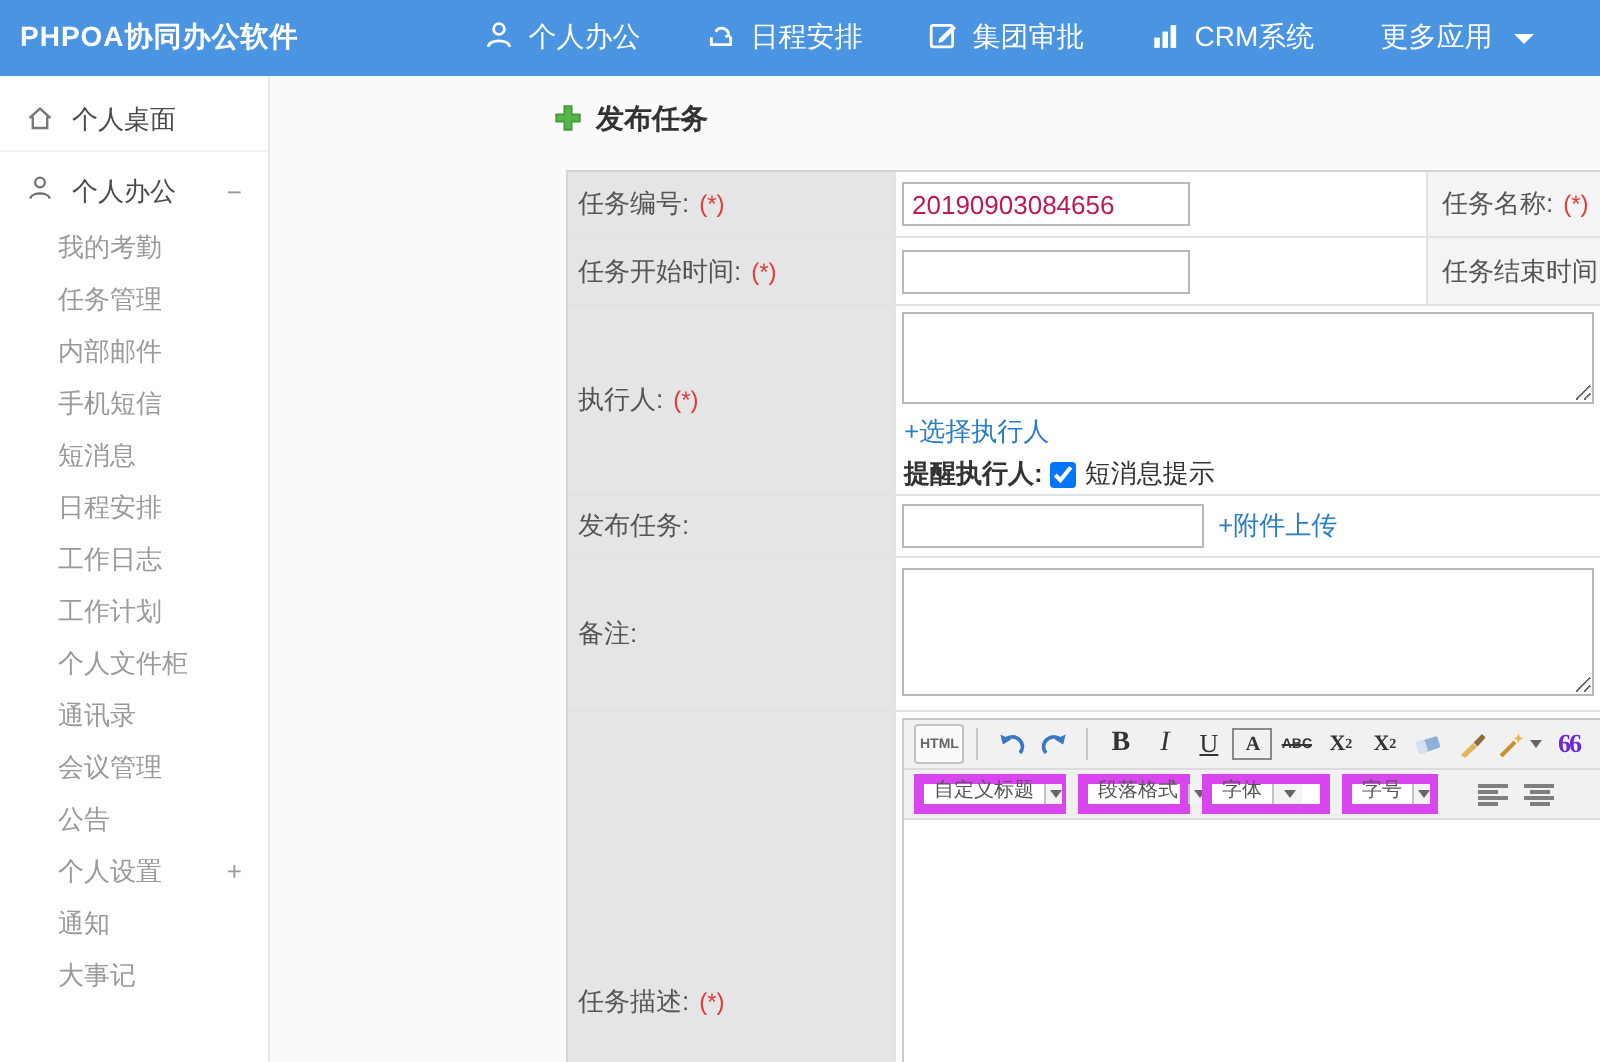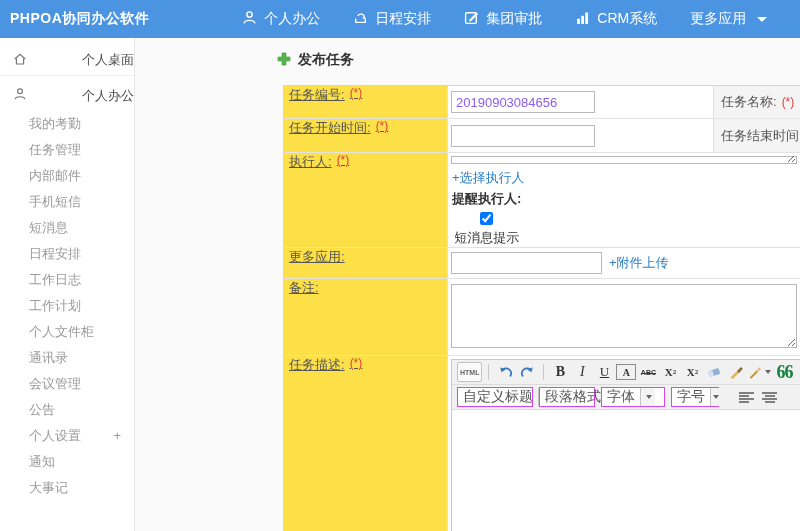--- a/index.html
+++ b/index.html
@@ -15,50 +15,50 @@
   .nav-item { display:flex; align-items:center; gap:7px; font-size:14px; color:#fff; text-decoration:none;
     margin-right:33px; white-space:nowrap; cursor:pointer; }
   .caret { width:0; height:0; border-left:5px solid transparent; border-right:5px solid transparent;
     border-top:5px solid #fff; margin-left:4px; }
 
   
   .layout { display:flex; height:493px; }
   .sidebar { width:135px; min-width:135px; background:#fff; border-right:1px solid #e7e7e7;
     padding-top:7px; font-size:13px; overflow:hidden; }
   .side-top { height:31px; display:flex; align-items:center; gap:9px; padding-left:13px;
-    color:#4a4a4a; position:relative; cursor:pointer;justify-content:space-between; }
+    color:#4a4a4a; position:relative; cursor:pointer; }
   .side-top.first { border-bottom:1px solid #f2f2f2; margin-bottom:4px; }
   .side-sub { height:26px; line-height:26px; padding-left:29px; color:#9a9a9a; position:relative; cursor:pointer; }
   .toggle { position:absolute; right:13px; top:50%; transform:translateY(-50%); color:#9a9a9a; font-size:13px; }
 
   .main { flex:1; position:relative; background:#fafafa; overflow:hidden; }
   .page-title { position:absolute; left:142px; top:13px; display:flex; align-items:center; gap:7px;
     font-size:14px; font-weight:bold; color:#333; }
 
   
   .form-table { position:absolute; left:148px; top:47px; width:770px; background:#fff;
     border:1px solid #d5d5d5; font-size:13px; color:#555; }
   .frow { display:flex; border-bottom:1px solid #e2e2e2; }
   .frow:last-child { border-bottom:none; }
-  .lcell { width:164px; min-width:164px; background:#fde047; border-right:1px solid #e2e2e2;
-    display:flex; align-items:flex-start; padding-left:5px;text-decoration:underline; }
+  .lcell { width:164px; min-width:164px; background:#e5e5e5; border-right:1px solid #e2e2e2;
+    display:flex; align-items:center; padding-left:5px; }
   .lcell2 { flex:1; background:#f4f4f4; border-left:1px solid #e2e2e2;
     display:flex; align-items:center; padding-left:7px; }
   .icell { width:265px; min-width:265px; background:#fff; display:flex; align-items:center; }
   .ccell { flex:1; background:#fff; }
   .req { color:#e03c3c; margin-left:5px; font-size:12px; }
   .txt { height:22px; border:1px solid #b9b9b9; margin-left:3px; width:144px; font-size:13px;
-    padding:0 4px; font-family:inherit; color:#8b5cf6; background:#fff; }
+    padding:0 4px; font-family:inherit; color:#be185d; background:#fff; }
   textarea { border:1px solid #b9b9b9; font-family:inherit; font-size:13px; resize:both; background:#fff; }
   .exec-area { width:346px; height:46px; margin:2px 0 0 3px; }
   .remark-area { width:346px; height:64px; margin:5px 0 5px 3px; }
   .link { color:#2a7dc9; font-size:13px; text-decoration:none; cursor:pointer; white-space:nowrap; }
   .exec-col { display:flex; flex-direction:column; align-items:flex-start; padding-top:1px; }
   .exec-link { margin:5px 0 3px 4px; }
-  .remind-line { margin-left:4px; display:flex; align-items:center; gap:4px; color:#333;flex-direction:column; }
+  .remind-line { margin-left:4px; display:flex; align-items:center; gap:4px; color:#333; }
   .remind-line b { font-size:13px; }
   .remind-line input { width:13px; height:13px; }
   .attach-row { display:flex; align-items:center; }
   .attach-input { width:151px; }
   .attach-link { margin-left:7px; }
 
   
   .ed { margin:3px; border:1px solid #c9c9c9; height:282px; display:flex; flex-direction:column;
     background:#fff; min-width:596px; }
   .ed-toolbar { background:#f1f1f1; border-bottom:1px solid #dcdcdc; display:flex; align-items:center;
@@ -69,25 +69,25 @@
   .b-html { font-size:7px; font-weight:bold; color:#666; border:1px solid #c2c2c2; background:#fafafa;
     padding:2px 2px; border-radius:2px; }
   .b-bold { font-family:"Liberation Serif",serif; font-weight:bold; font-size:14px; }
   .b-italic { font-family:"Liberation Serif",serif; font-style:italic; font-size:14px; }
   .b-under { font-family:"Liberation Serif",serif; font-size:13px; text-decoration:underline; }
   .b-boxa { border:1px solid #8a8a8a; font-size:10px; font-weight:bold; width:16px; height:16px;
     font-family:"Liberation Serif",serif; }
   .b-strike { font-size:7px; font-weight:bold; text-decoration:line-through; }
   .b-script { font-family:"Liberation Serif",serif; font-size:11px; font-weight:bold; }
   .b-script sup,.b-script sub { font-size:7px; }
-  .b-quote { font-family:"Liberation Serif",serif; font-weight:bold; font-size:18px; color:#15803d; letter-spacing:-1px; }
+  .b-quote { font-family:"Liberation Serif",serif; font-weight:bold; font-size:13px; color:#6d28d9; letter-spacing:-1px; }
   .mini-caret { width:0; height:0; border-left:3px solid transparent; border-right:3px solid transparent;
     border-top:4px solid #666; margin-left:2px; }
-  .ed-sel { height:20px; border:1px solid #d946ef; background:#fff; display:flex; align-items:flex-start;
-    font-size:14px; color:#555; margin-right:4px; cursor:pointer; }
+  .ed-sel { height:20px; border:5px solid #d946ef; background:#fff; display:flex; align-items:flex-end;
+    font-size:10px; color:#555; margin-right:4px; cursor:pointer; }
   .ed-sel .st { padding:0 5px; white-space:nowrap; }
   .ed-sel .car { width:15px; height:100%; border-left:1px solid #c3c3c3; display:flex; align-items:center;
     justify-content:center; background:#f3f3f3; }
   .w1{width:76px} .w2{width:56px} .w3{width:64px} .w4{width:48px}
   .al { width:15px; height:11px; margin:0 3px; cursor:pointer; background-repeat:no-repeat;
     background-image:linear-gradient(#7f7f7f,#7f7f7f),linear-gradient(#7f7f7f,#7f7f7f),
       linear-gradient(#7f7f7f,#7f7f7f),linear-gradient(#7f7f7f,#7f7f7f); }
   .al-left  { background-size:15px 2px,10px 2px,15px 2px,10px 2px; background-position:0 0,0 3px,0 6px,0 9px; }
   .al-center{ background-size:15px 2px,10px 2px,15px 2px,10px 2px; background-position:0 0,center 3px,0 6px,center 9px; }
   .al-gap { margin-left:14px; }
@@ -240,21 +240,21 @@
           <div class="remind-line">
             <b>提醒执行人:</b>
             <input type="checkbox" checked="" style="">
             <span>短消息提示</span>
           </div>
         </div>
       </div>
 
       <div class="frow" style="height:31px">
         <div class="lcell">
-          <span>更多应用:</span>
+          <span>发布任务:</span>
         </div>
         <div class="ccell attach-row">
           <input class="txt attach-input" style="">
           <a class="link attach-link">+附件上传</a>
         </div>
       </div>
 
       <div class="frow" style="height:77px">
         <div class="lcell">
           <span>备注:</span>

